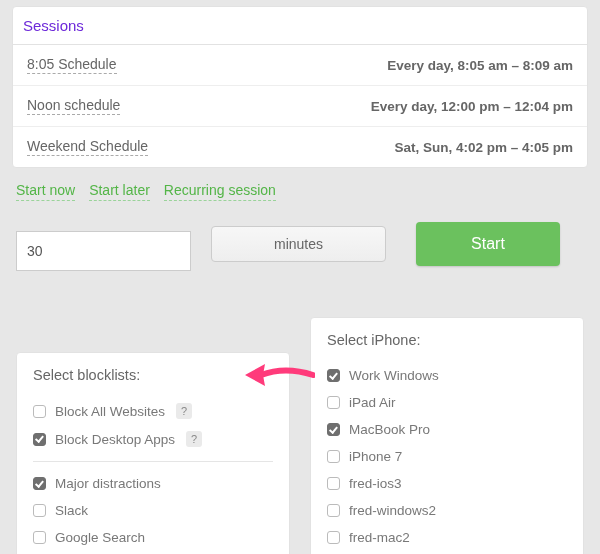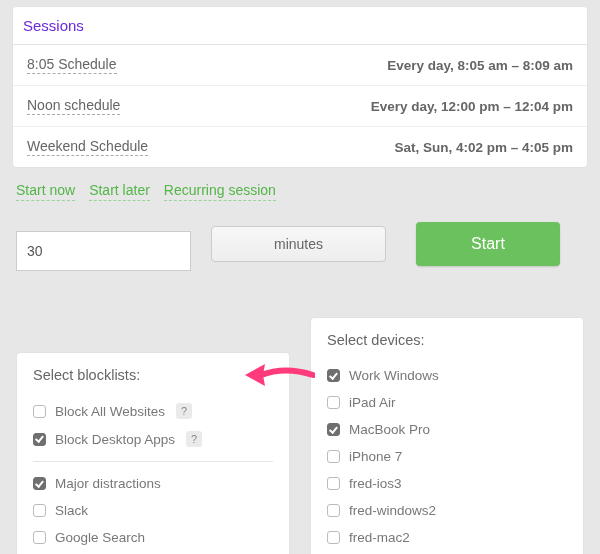--- a/index.html
+++ b/index.html
@@ -225,21 +225,21 @@
       <span class="checkbox"></span>
       <span>Slack</span>
     </div>
     <div class="check-row">
       <span class="checkbox"></span>
       <span>Google Search</span>
     </div>
   </div>
 
   <div class="card">
-    <div class="card-title">Select devices:</div>
+    <div class="card-title">Select iPhone:</div>
     <div class="check-row">
       <span class="checkbox checked"></span>
       <span>Work Windows</span>
     </div>
     <div class="check-row">
       <span class="checkbox"></span>
       <span>iPad Air</span>
     </div>
     <div class="check-row">
       <span class="checkbox checked"></span>

